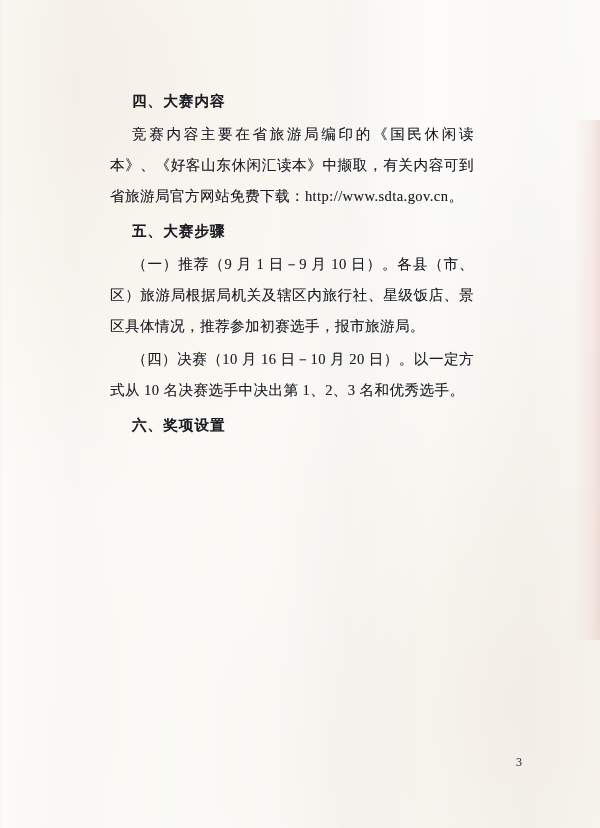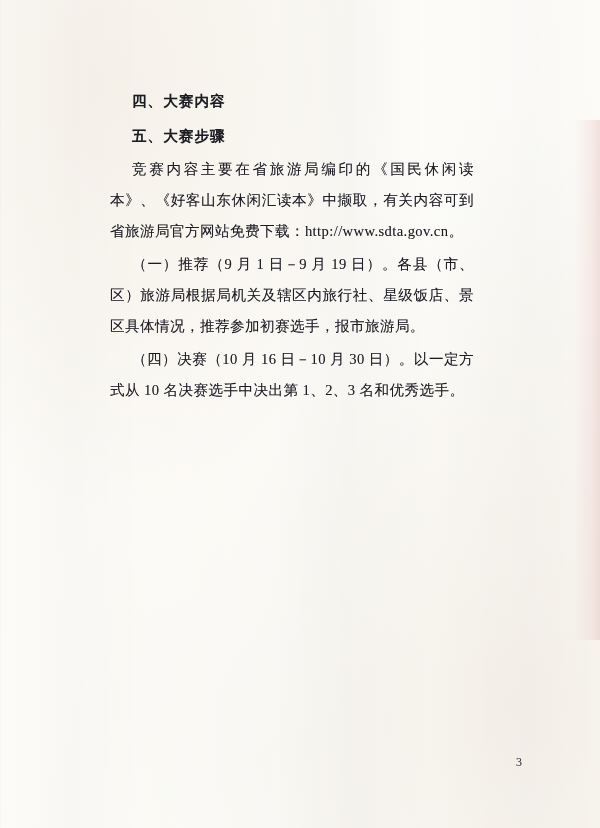--- a/index.html
+++ b/index.html
@@ -92,28 +92,29 @@
   }
 </style>
 </head>
 <body>
 
 <div id="page">
   <div id="doc">
 
     <p class="para heading">四、大赛内容</p>
 
+    <p class="para body-para">竞赛内容主要在省旅游局编印的《国民休闲读本》、《好客山东休闲汇读本》中撷取，有关内容可到省旅游局官方网站免费下载：http://www.sdta.gov.cn。</p>
+
     <p class="para heading">五、大赛步骤</p>
 
-    <p class="para body-para">竞赛内容主要在省旅游局编印的《国民休闲读本》、《好客山东休闲汇读本》中撷取，有关内容可到省旅游局官方网站免费下载：http://www.sdta.gov.cn。</p>
-
-    <p class="para body-para">（一）推荐（9 月 1 日－9 月 19 日）。各县（市、区）旅游局根据局机关及辖区内旅行社、星级饭店、景区具体情况，推荐参加初赛选手，报市旅游局。</p>
+    <p class="para body-para">（一）推荐（9 月 1 日－9 月 10 日）。各县（市、区）旅游局根据局机关及辖区内旅行社、星级饭店、景区具体情况，推荐参加初赛选手，报市旅游局。</p>
 
 
 
-    <p class="para body-para">（四）决赛（10 月 16 日－10 月 30 日）。以一定方式从 10 名决赛选手中决出第 1、2、3 名和优秀选手。</p>
+    <p class="para body-para">（四）决赛（10 月 16 日－10 月 20 日）。以一定方式从 10 名决赛选手中决出第 1、2、3 名和优秀选手。</p>
 
+    <p class="para heading">六、奖项设置</p>
 
 
   </div>
 
   <div class="pagenum">3</div>
 </div>
 
 </body></html>

